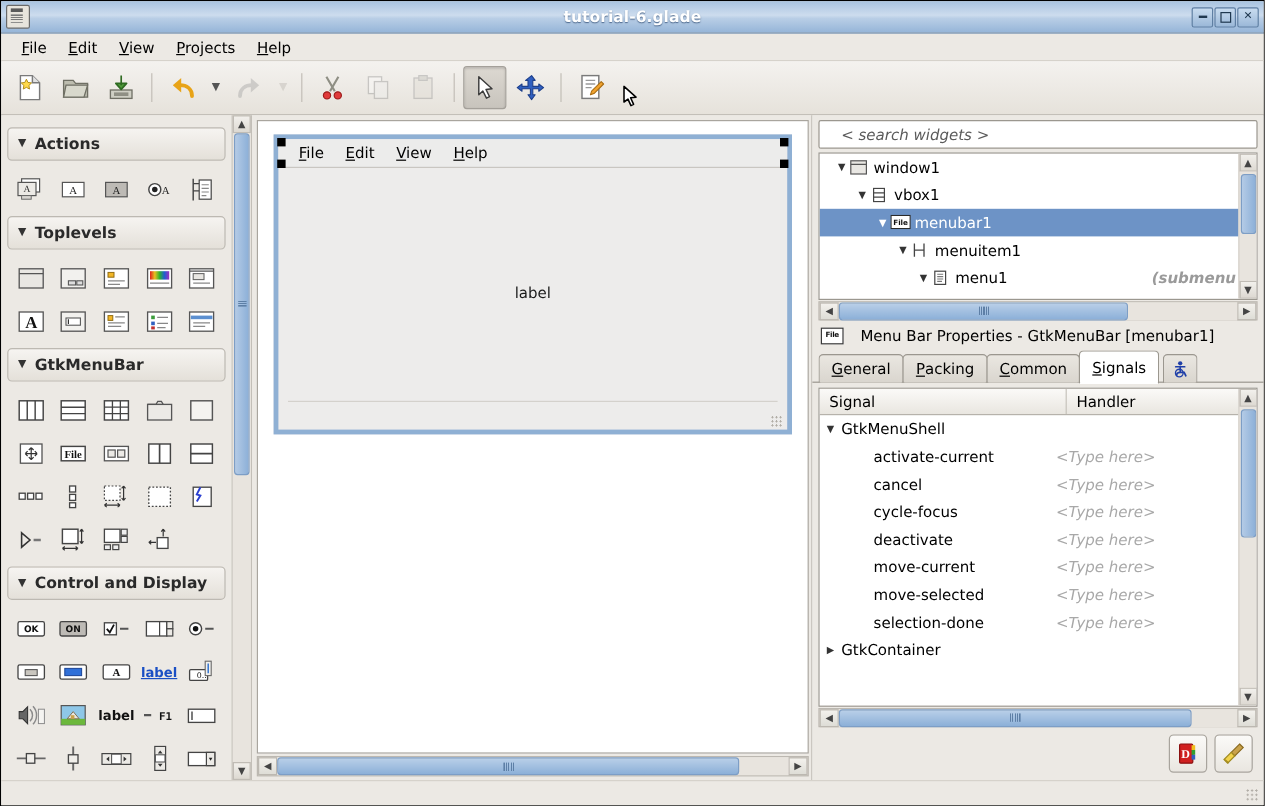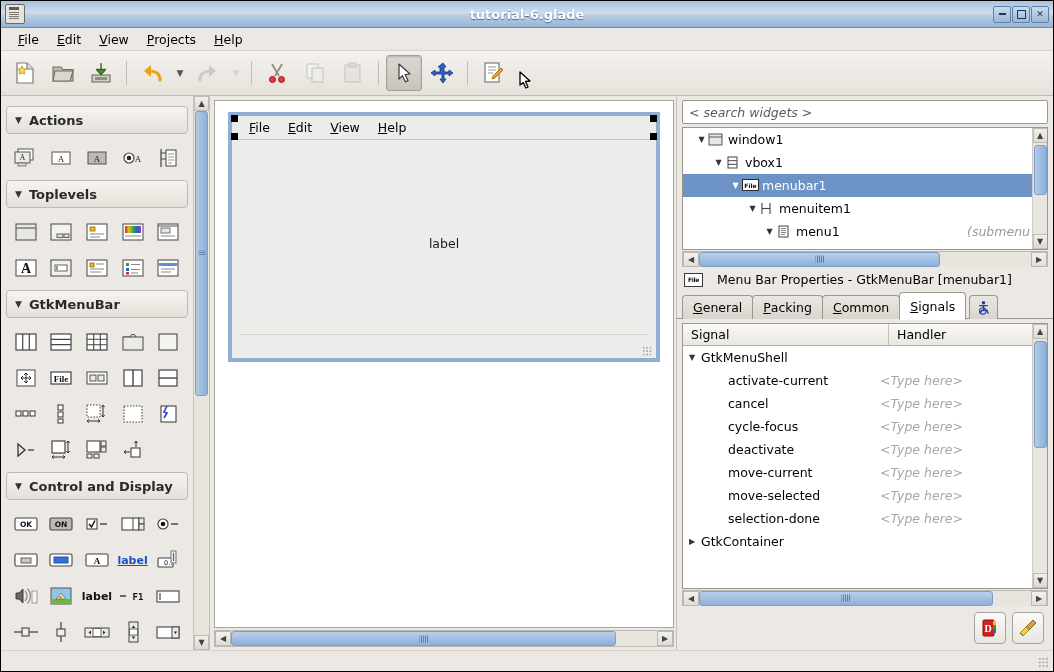--- a/index.html
+++ b/index.html
@@ -98,31 +98,31 @@
     box-sizing:border-box;}
   .hs-track{flex:1 1 auto;height:15px;position:relative;background:#e8e4de;}
   .hs-thumb{position:absolute;top:0;bottom:0;left:0;width:90%;border-radius:3px;
     background:linear-gradient(to bottom,#b9cfe8,#8cb0d8);border:1px solid #7d9ec6;}
   .hs-thumb::after{content:"";position:absolute;left:50%;top:50%;transform:translate(-50%,-50%);
     width:9px;height:7px;background:repeating-linear-gradient(to right,#5d7fa6 0 1px,transparent 1px 2px);}
 
   
   .right{width:376px;flex:0 0 376px;display:flex;flex-direction:column;background:#ece9e4;min-height:0;}
   .search-box{margin:4px 5px 3px 5px;height:22px;flex:0 0 22px;background:#fff;
-    border:1px solid #9b978f;border-radius:2px;display:flex;align-items:center;padding:0 6px;
+    border:1px solid #9b978f;border-radius:2px;display:flex;align-items:center;padding:0 18px;
     font-style:italic;color:#5a5a5a;font-size:12.5px;}
   .tree-wrap{flex:0 0 140px;margin:0 5px;display:flex;flex-direction:column;min-height:0;}
   .tree-area{flex:1 1 auto;display:flex;background:#fff;border:1px solid #9b978f;min-height:0;overflow:hidden;}
   .tree-rows{flex:1 1 auto;overflow:hidden;position:relative;padding-top:0;}
   .trow{height:23px;display:flex;align-items:center;font-size:12.5px;white-space:nowrap;position:relative;}
   .trow.sel{background:#6d93c6;color:#fff;}
   .tw-exp{width:13px;display:flex;align-items:center;justify-content:center;font-size:8px;color:#333;flex:0 0 13px;}
   .trow.sel .tw-exp{color:#fff;}
   .tw-ico{width:15px;height:14px;flex:0 0 15px;margin-right:5px;}
-  .trow .submenu{position:absolute;right:2px;font-style:italic;color:#9a9a9a;font-size:12.5px;}
+  .trow .submenu{position:absolute;right:2px;font-style:italic;color:#9a9a9a;font-size:12.5px;font-weight:bold;}
   .tree-vs{width:14px;flex:0 0 14px;background:#e8e4de;border-left:1px solid #cfcbc4;
     display:flex;flex-direction:column;align-items:center;}
   .tree-hs{height:16px;flex:0 0 16px;margin-top:1px;display:flex;align-items:center;
     background:#e8e4de;border:1px solid #bcb8b1;box-sizing:border-box;}
 
   .prop-head{display:flex;align-items:center;gap:14px;padding:5px 7px 3px 7px;font-size:12.5px;}
   .menubar-glyph{width:17px;height:12px;border:1px solid #3a3a3a;background:#fff;font-size:6px;
     display:flex;align-items:center;justify-content:center;font-weight:bold;letter-spacing:-.3px;color:#111;}
   .tabs{display:flex;align-items:flex-end;padding-left:5px;height:28px;flex:0 0 28px;
     border-bottom:1px solid #9b978f;}

